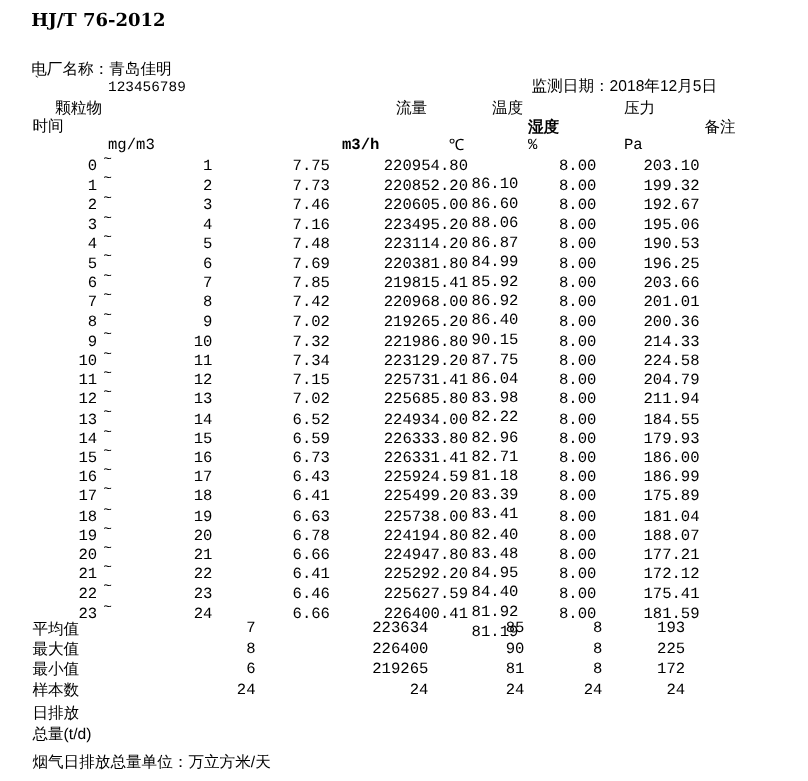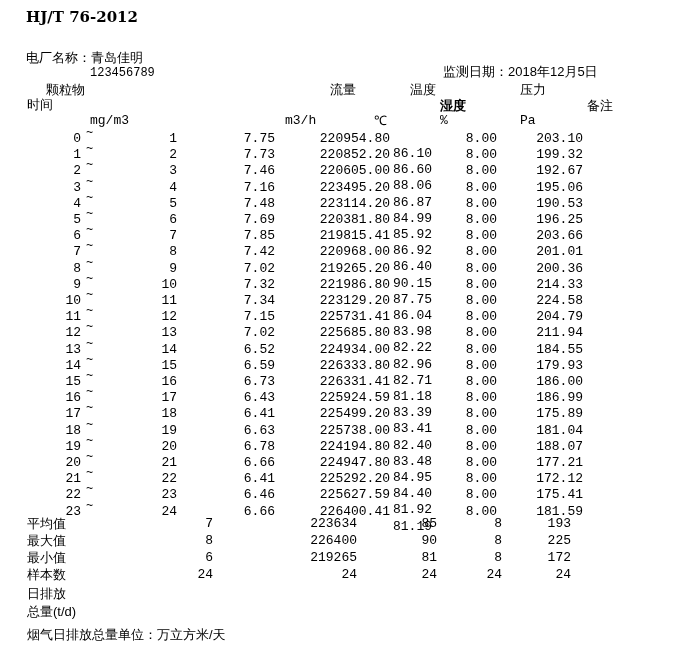--- a/index.html
+++ b/index.html
@@ -46,21 +46,21 @@
 
   <div class="abs cn" style="left:46px;top:81px;">颗粒物</div>
   <div class="abs cn" style="left:330px;top:81px;">流量</div>
   <div class="abs cn" style="left:410px;top:81px;">温度</div>
   <div class="abs cn" style="left:440px;top:97px;font-weight:bold;">湿度</div>
   <div class="abs cn" style="left:520px;top:81px;">压力</div>
   <div class="abs cn" style="left:27px;top:96px;">时间</div>
   <div class="abs cn" style="left:587px;top:97px;">备注</div>
 
   <div class="abs mono" style="left:90px;top:113px;">mg/m3</div>
-  <div class="abs mono" style="left:285px;top:113px;">m3/h</div>
+  <div class="abs mono" style="left:285px;top:113px;font-weight:bold;">m3/h</div>
   <div class="abs cn" style="left:374px;top:111px;">℃</div>
   <div class="abs mono" style="left:440px;top:113px;">%</div>
   <div class="abs mono" style="left:520px;top:113px;">Pa</div>
 
   <div class="abs" style="left:0;top:131px;width:673px;height:392px;"><div class="row" style="top: 0px;"><span class="num c1">0</span><span class="tilde">~</span><span class="num c2">1</span><span class="num c3">7.75</span><span class="num c4">220954.80</span><span class="num c5">86.10</span><span class="num c6">8.00</span><span class="num c7">203.10</span></div><div class="row" style="top: 16.2px;"><span class="num c1">1</span><span class="tilde">~</span><span class="num c2">2</span><span class="num c3">7.73</span><span class="num c4">220852.20</span><span class="num c5">86.60</span><span class="num c6">8.00</span><span class="num c7">199.32</span></div><div class="row" style="top: 32.4px;"><span class="num c1">2</span><span class="tilde">~</span><span class="num c2">3</span><span class="num c3">7.46</span><span class="num c4">220605.00</span><span class="num c5">88.06</span><span class="num c6">8.00</span><span class="num c7">192.67</span></div><div class="row" style="top: 48.6px;"><span class="num c1">3</span><span class="tilde">~</span><span class="num c2">4</span><span class="num c3">7.16</span><span class="num c4">223495.20</span><span class="num c5">86.87</span><span class="num c6">8.00</span><span class="num c7">195.06</span></div><div class="row" style="top: 64.8px;"><span class="num c1">4</span><span class="tilde">~</span><span class="num c2">5</span><span class="num c3">7.48</span><span class="num c4">223114.20</span><span class="num c5">84.99</span><span class="num c6">8.00</span><span class="num c7">190.53</span></div><div class="row" style="top: 81px;"><span class="num c1">5</span><span class="tilde">~</span><span class="num c2">6</span><span class="num c3">7.69</span><span class="num c4">220381.80</span><span class="num c5">85.92</span><span class="num c6">8.00</span><span class="num c7">196.25</span></div><div class="row" style="top: 97.2px;"><span class="num c1">6</span><span class="tilde">~</span><span class="num c2">7</span><span class="num c3">7.85</span><span class="num c4">219815.41</span><span class="num c5">86.92</span><span class="num c6">8.00</span><span class="num c7">203.66</span></div><div class="row" style="top: 113.4px;"><span class="num c1">7</span><span class="tilde">~</span><span class="num c2">8</span><span class="num c3">7.42</span><span class="num c4">220968.00</span><span class="num c5">86.40</span><span class="num c6">8.00</span><span class="num c7">201.01</span></div><div class="row" style="top: 129.6px;"><span class="num c1">8</span><span class="tilde">~</span><span class="num c2">9</span><span class="num c3">7.02</span><span class="num c4">219265.20</span><span class="num c5">90.15</span><span class="num c6">8.00</span><span class="num c7">200.36</span></div><div class="row" style="top: 145.8px;"><span class="num c1">9</span><span class="tilde">~</span><span class="num c2">10</span><span class="num c3">7.32</span><span class="num c4">221986.80</span><span class="num c5">87.75</span><span class="num c6">8.00</span><span class="num c7">214.33</span></div><div class="row" style="top: 162px;"><span class="num c1">10</span><span class="tilde">~</span><span class="num c2">11</span><span class="num c3">7.34</span><span class="num c4">223129.20</span><span class="num c5">86.04</span><span class="num c6">8.00</span><span class="num c7">224.58</span></div><div class="row" style="top: 178.2px;"><span class="num c1">11</span><span class="tilde">~</span><span class="num c2">12</span><span class="num c3">7.15</span><span class="num c4">225731.41</span><span class="num c5">83.98</span><span class="num c6">8.00</span><span class="num c7">204.79</span></div><div class="row" style="top: 194.4px;"><span class="num c1">12</span><span class="tilde">~</span><span class="num c2">13</span><span class="num c3">7.02</span><span class="num c4">225685.80</span><span class="num c5">82.22</span><span class="num c6">8.00</span><span class="num c7">211.94</span></div><div class="row" style="top: 210.6px;"><span class="num c1">13</span><span class="tilde">~</span><span class="num c2">14</span><span class="num c3">6.52</span><span class="num c4">224934.00</span><span class="num c5">82.96</span><span class="num c6">8.00</span><span class="num c7">184.55</span></div><div class="row" style="top: 226.8px;"><span class="num c1">14</span><span class="tilde">~</span><span class="num c2">15</span><span class="num c3">6.59</span><span class="num c4">226333.80</span><span class="num c5">82.71</span><span class="num c6">8.00</span><span class="num c7">179.93</span></div><div class="row" style="top: 243px;"><span class="num c1">15</span><span class="tilde">~</span><span class="num c2">16</span><span class="num c3">6.73</span><span class="num c4">226331.41</span><span class="num c5">81.18</span><span class="num c6">8.00</span><span class="num c7">186.00</span></div><div class="row" style="top: 259.2px;"><span class="num c1">16</span><span class="tilde">~</span><span class="num c2">17</span><span class="num c3">6.43</span><span class="num c4">225924.59</span><span class="num c5">83.39</span><span class="num c6">8.00</span><span class="num c7">186.99</span></div><div class="row" style="top: 275.4px;"><span class="num c1">17</span><span class="tilde">~</span><span class="num c2">18</span><span class="num c3">6.41</span><span class="num c4">225499.20</span><span class="num c5">83.41</span><span class="num c6">8.00</span><span class="num c7">175.89</span></div><div class="row" style="top: 291.6px;"><span class="num c1">18</span><span class="tilde">~</span><span class="num c2">19</span><span class="num c3">6.63</span><span class="num c4">225738.00</span><span class="num c5">82.40</span><span class="num c6">8.00</span><span class="num c7">181.04</span></div><div class="row" style="top: 307.8px;"><span class="num c1">19</span><span class="tilde">~</span><span class="num c2">20</span><span class="num c3">6.78</span><span class="num c4">224194.80</span><span class="num c5">83.48</span><span class="num c6">8.00</span><span class="num c7">188.07</span></div><div class="row" style="top: 324px;"><span class="num c1">20</span><span class="tilde">~</span><span class="num c2">21</span><span class="num c3">6.66</span><span class="num c4">224947.80</span><span class="num c5">84.95</span><span class="num c6">8.00</span><span class="num c7">177.21</span></div><div class="row" style="top: 340.2px;"><span class="num c1">21</span><span class="tilde">~</span><span class="num c2">22</span><span class="num c3">6.41</span><span class="num c4">225292.20</span><span class="num c5">84.40</span><span class="num c6">8.00</span><span class="num c7">172.12</span></div><div class="row" style="top: 356.4px;"><span class="num c1">22</span><span class="tilde">~</span><span class="num c2">23</span><span class="num c3">6.46</span><span class="num c4">225627.59</span><span class="num c5">81.92</span><span class="num c6">8.00</span><span class="num c7">175.41</span></div><div class="row" style="top: 372.6px;"><span class="num c1">23</span><span class="tilde">~</span><span class="num c2">24</span><span class="num c3">6.66</span><span class="num c4">226400.41</span><span class="num c5">81.19</span><span class="num c6">8.00</span><span class="num c7">181.59</span></div></div>
 
   <div class="abs" style="left:0;top:516px;width:673px;height:110px;"><div class="row" style="top: 0px;"><span class="slabel">平均值</span><span class="num s1">7</span><span class="num s2">223634</span><span class="num s3">85</span><span class="num s4">8</span><span class="num s5">193</span></div><div class="row" style="top: 17px;"><span class="slabel">最大值</span><span class="num s1">8</span><span class="num s2">226400</span><span class="num s3">90</span><span class="num s4">8</span><span class="num s5">225</span></div><div class="row" style="top: 34px;"><span class="slabel">最小值</span><span class="num s1">6</span><span class="num s2">219265</span><span class="num s3">81</span><span class="num s4">8</span><span class="num s5">172</span></div><div class="row" style="top: 51px;"><span class="slabel">样本数</span><span class="num s1">24</span><span class="num s2">24</span><span class="num s3">24</span><span class="num s4">24</span><span class="num s5">24</span></div><div class="row" style="top: 70px;"><span class="slabel">日排放</span></div><div class="row" style="top: 88px;"><span class="slabel">总量(t/d)</span></div></div>
 
   <div class="abs cn" style="left:27px;top:626px;">烟气日排放总量单位：万立方米/天</div>
 </div>

